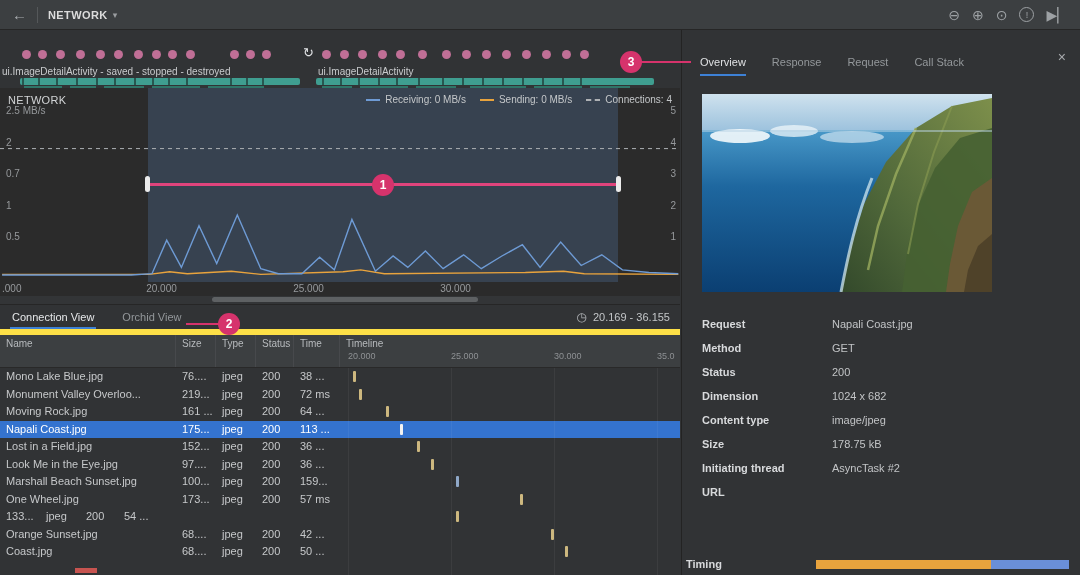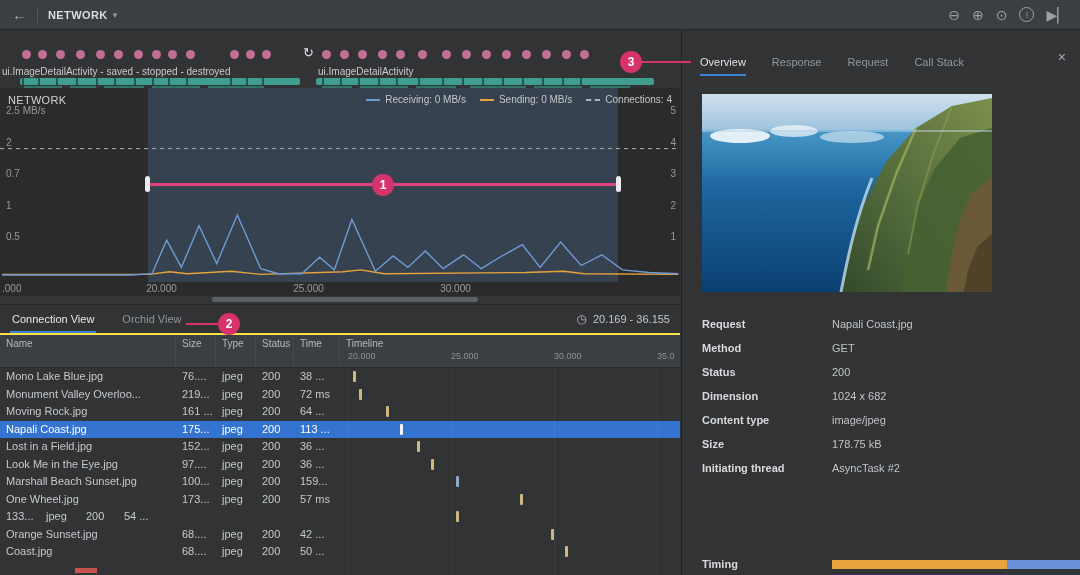--- a/index.html
+++ b/index.html
@@ -39,21 +39,21 @@
   .ytick{position:absolute;left:0;font-size:10px;color:#96999c;white-space:nowrap;}
   .ytick.right{left:auto;right:0;text-align:right;}
   .range-line{position:absolute;height:3px;background:#e0447c;top:95px;z-index:4;}
   .handle{position:absolute;top:88px;width:5px;height:16px;background:#ececec;border-radius:2.5px;z-index:5;}
 
   .xaxis{position:absolute;left:0;top:252px;width:680px;height:14px;background:#2b2b2b;}
   .xtick{position:absolute;top:1px;font-size:10px;color:#979a9d;}
   .hscroll{position:absolute;left:0;top:266px;width:680px;height:8px;background:#333537;}
   .hthumb{position:absolute;left:212px;top:1px;width:266px;height:5px;background:#5e6163;border-radius:2.5px;}
 
-  .ctabs{position:absolute;left:0;top:274px;width:680px;height:31px;background:#313335;border-top:1px solid #262626;border-bottom:2px solid #fde047;display:flex;align-items:stretch;padding:0 10px;box-sizing:border-box;font-size:11px;}
+  .ctabs{position:absolute;left:0;top:274px;width:680px;height:31px;background:#313335;border-top:1px solid #262626;border-bottom:6px solid #fde047;display:flex;align-items:stretch;padding:0 10px;box-sizing:border-box;font-size:11px;}
   .ctabwrap{display:flex;gap:24px;height:100%;}
   .ctab{display:flex;align-items:center;padding:0 2px;color:#93979a;}
   .ctab.active{color:#e6e8ea;box-shadow:inset 0 -2px 0 #3d81d6;}
   .range-info{margin-left:auto;display:flex;align-items:center;gap:6px;color:#c3c6c8;font-size:11px;}
   .clock{font-size:12px;color:#aeb1b4;}
 
   .thead{position:absolute;left:0;top:305px;width:680px;height:33px;background:#3c3f41;border-bottom:1px solid #292929;display:flex;box-sizing:border-box;}
   .hc{position:relative;font-size:10px;color:#b7babd;padding:3px 0 0 6px;border-right:1px solid #47494c;overflow:hidden;white-space:nowrap;box-sizing:border-box;}
   .hc.w5{border-right:none;}
   .scale{position:absolute;top:16px;font-size:9px;color:#8e9194;}
@@ -73,21 +73,21 @@
   .rtabs{position:absolute;left:0;top:14px;width:399px;height:32px;display:flex;gap:26px;padding-left:18px;font-size:11px;align-items:flex-end;box-sizing:border-box;}
   .rtab{padding-bottom:8px;color:#94989b;}
   .rtab.active{color:#dee0e2;border-bottom:2px solid #3d81d6;padding-bottom:6px;}
   .close{position:absolute;right:14px;top:20px;color:#a8abae;font-size:14px;line-height:14px;}
   .rimg{position:absolute;left:20px;top:64px;width:290px;height:198px;overflow:hidden;background:#0b3f72;}
   .rfields{position:absolute;left:20px;top:288px;width:368px;}
   .field{display:flex;margin-bottom:11px;}
   .flabel{width:130px;font-weight:bold;color:#d8dadc;font-size:11px;flex-shrink:0;}
   .fvalue{color:#c2c4c6;font-size:11px;line-height:13px;}
   .fvalue.link{color:#5b9bf5;text-decoration:underline;word-break:break-all;width:235px;}
-  .timing{position:absolute;left:20px;top:528px;width:368px;display:flex;align-items:center;}
+  .timing{position:absolute;left:4px;top:528px;width:368px;display:flex;align-items:center;}
   .tbar{display:flex;height:9px;}
   .tseg{display:block;height:9px;}
 
   
   .callout{position:absolute;width:22px;height:22px;border-radius:50%;background:#d6336c;color:#fff;font-weight:bold;font-size:12px;line-height:22px;text-align:center;z-index:40;}
   .cline{position:absolute;height:2px;background:#d6336c;z-index:39;}
 </style>
 </head>
 <body>
 
@@ -439,20 +439,21 @@
         </div>
         <div class="field">
           <span class="flabel">Size</span>
           <span class="fvalue">178.75 kB</span>
         </div>
         <div class="field">
           <span class="flabel">Initiating thread</span>
           <span class="fvalue">AsyncTask #2</span>
         </div>
         <div class="field">
+          <span class="flabel">URL</span>
         </div>
       </div>
 
     <div class="timing">
       <span class="flabel">Timing</span>
       <div class="tbar">
           <i class="tseg" style="width: 175px; background: rgb(232, 163, 61);"></i>
           <i class="tseg" style="width: 78px; background: rgb(106, 143, 216);"></i>
         </div>
     </div>

